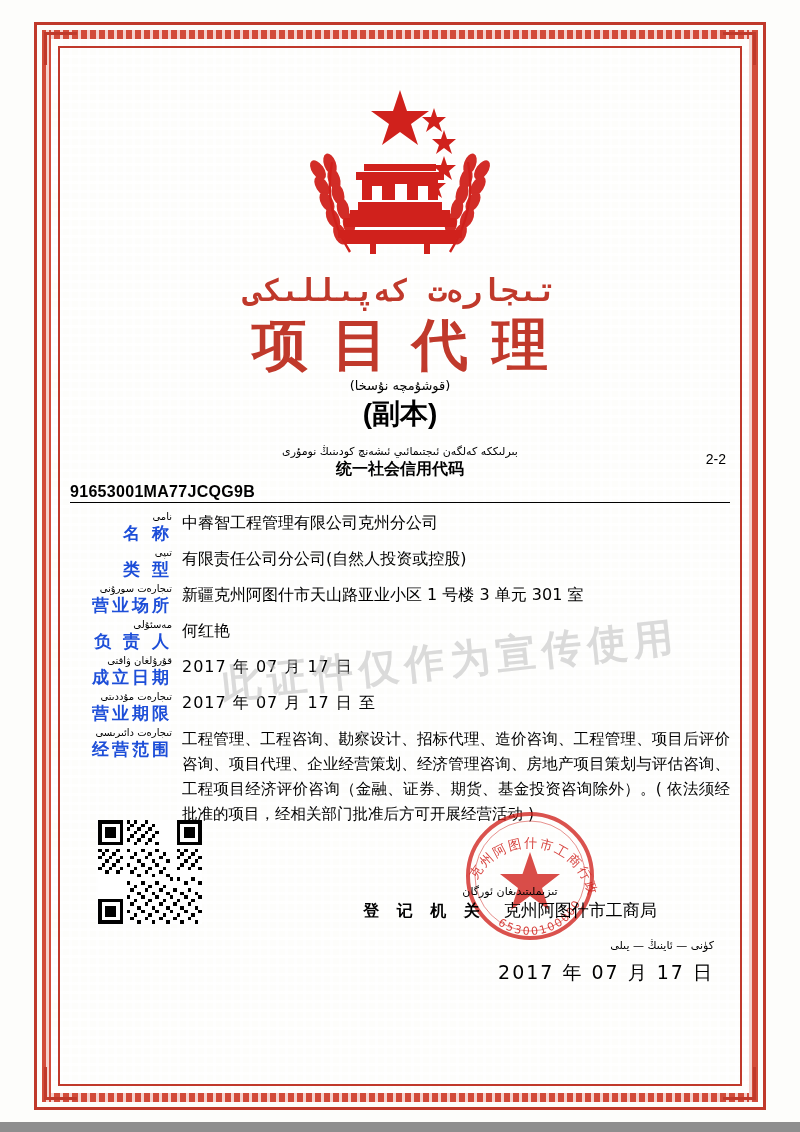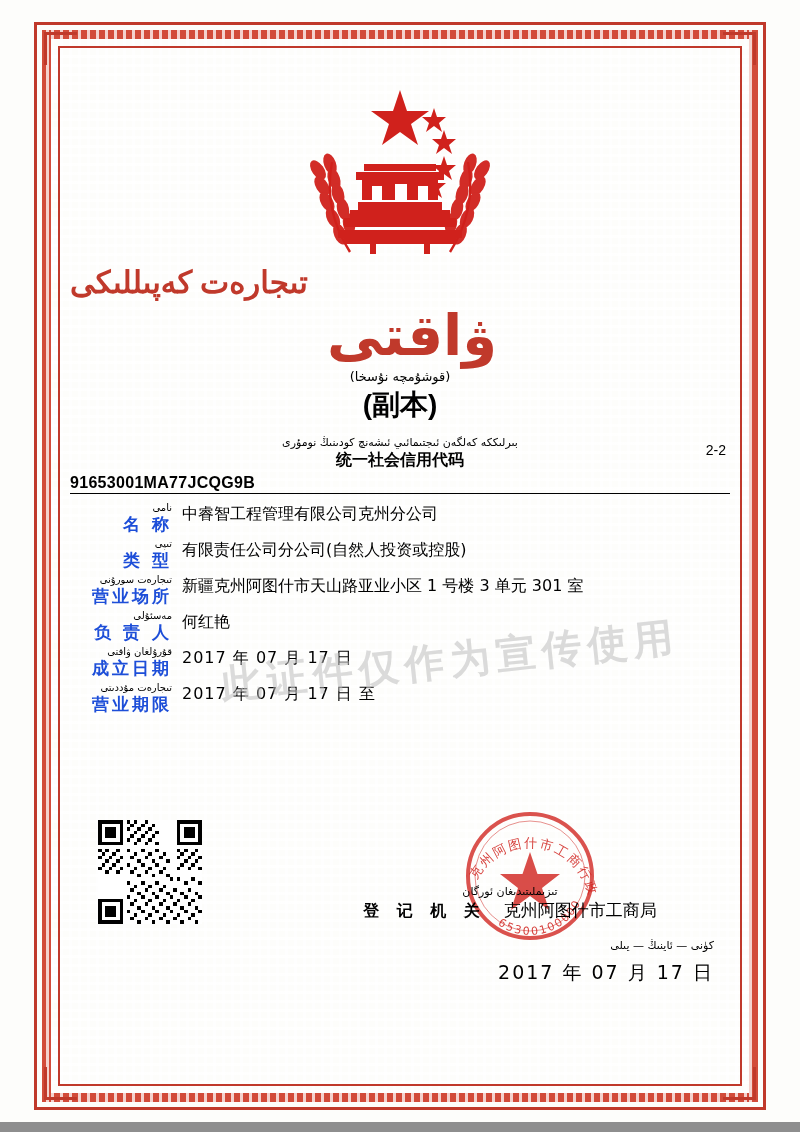--- a/index.html
+++ b/index.html
@@ -59,28 +59,28 @@
   }
 
   
   .emblem-wrap{
     width:100%;display:flex;justify-content:center;margin-top:26px;
   }
   .emblem{width:200px;height:178px;display:block;}
 
   
   .uy-title{
-    text-align:left;
+    text-align:center;
     color:#c0392b;
     font-size:31px;
     font-weight:bold;
     direction:rtl;
-    margin-top:2px;
+    margin-top:10px;
     letter-spacing:1px;
-    font-family:Liberation Serif, serif;
+    font-family:Liberation Mono, monospace;
   }
   .main-title{
     text-align:center;
     color:#c0392b;
     font-size:56px;
     font-weight:bold;
     letter-spacing:24px;
     text-indent:24px;
     margin-top:4px;
     line-height:1.1;
@@ -299,21 +299,21 @@
           <rect x="64" y="80" width="72" height="7"></rect>
           <rect x="38" y="146" width="124" height="8"></rect>
           <rect x="44" y="154" width="112" height="6"></rect>
           <rect x="70" y="160" width="6" height="10"></rect>
           <rect x="124" y="160" width="6" height="10"></rect>
         </g>
       </svg>
     </div>
 
     <div class="uy-title">تىجارەت كەپىللىكى</div>
-    <div class="main-title">ۋاقتى</div>
+    <div class="main-title">项目代理</div>
     <div class="uy-sub">(قوشۇمچە نۇسخا)</div>
     <div class="sub-title">(副本)</div>
 
     <div class="code-block">
       <div class="page-no">2-2</div>
       <div class="code-uy">بىرلىككە كەلگەن ئىجتىمائىي ئىشەنچ كودىنىڭ نومۇرى</div>
       <div class="code-label">统一社会信用代码</div>
       <div class="code-value">91653001MA77JCQG9B</div>
       <div class="rule"></div>
     </div>
@@ -361,20 +361,27 @@
       </div>
 
       <div class="row">
         <div class="lab">
           <span class="uy">تىجارەت مۇددىتى</span>
           <span class="zh">营业期限</span>
         </div>
         <div class="val date-line">2017 年 07 月 17 日 至</div>
       </div>
 
+      <div class="row">
+        <div class="lab">
+          <span class="uy">تىجارەت دائىرىسى</span>
+          <span class="zh">经营范围</span>
+        </div>
+        <div class="val scope">工程管理、工程咨询、勘察设计、招标代理、造价咨询、工程管理、项目后评价咨询、项目代理、企业经营策划、经济管理咨询、房地产项目策划与评估咨询、工程项目经济评价咨询（金融、证券、期货、基金投资咨询除外）。( 依法须经批准的项目，经相关部门批准后方可开展经营活动 )</div>
+      </div>
 
     </div>
 
     <div class="watermark">此证件仅作为宣传使用</div>
 
     <svg class="qr" viewBox="0 0 29 29" shape-rendering="crispEdges">
       <rect width="29" height="29" fill="#fff"></rect>
       <g fill="#000">
         <rect x="0" y="0" width="7" height="1"></rect>
           <rect x="0" y="6" width="7" height="1"></rect>

